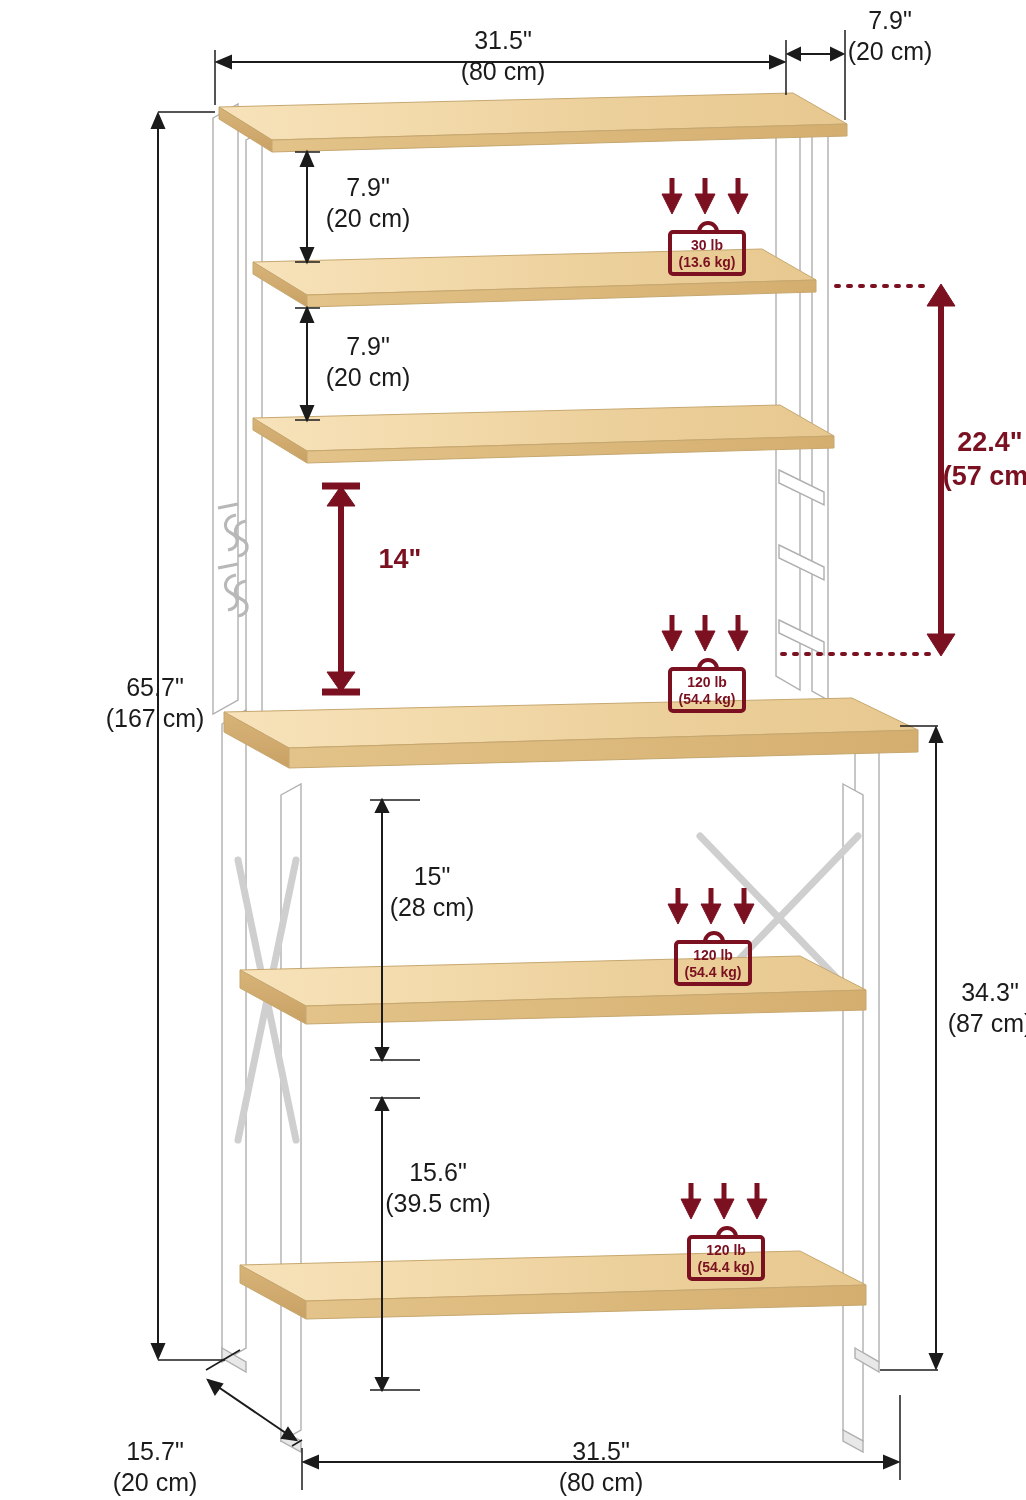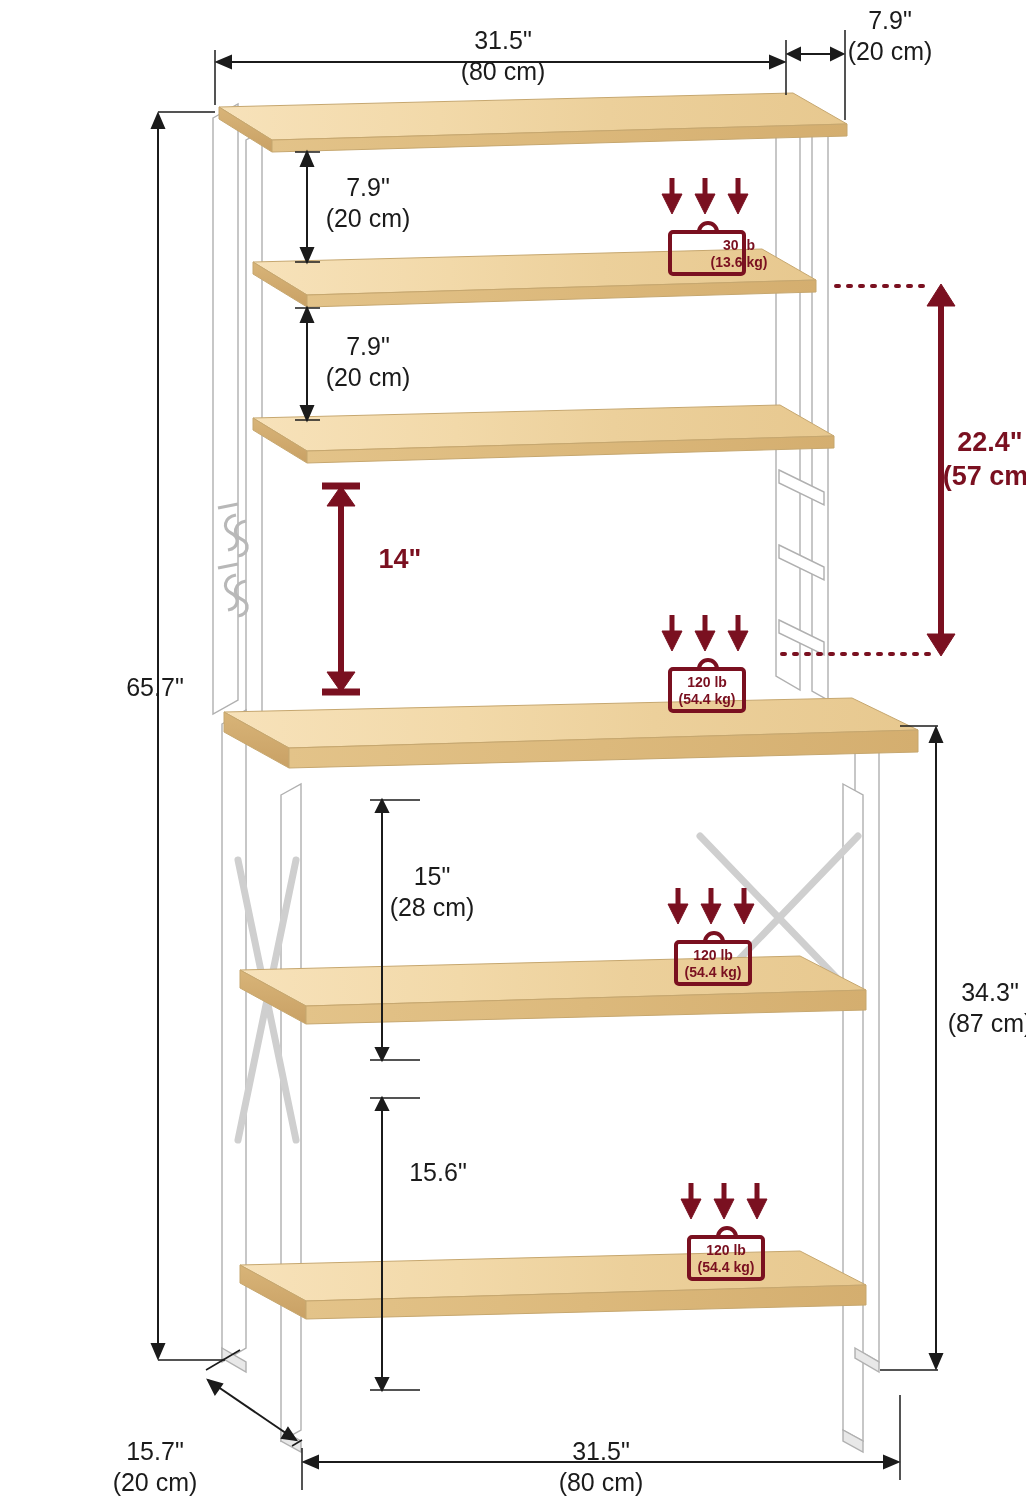--- a/index.html
+++ b/index.html
@@ -308,52 +308,54 @@
     <span>7.9"</span>
     <span class="l2">(20 cm)</span>
   </div>
 
   <div class="dim-label dim-dark" style="left:290px; top:542px; width:220px; font-size:27px; line-height:34px;">
     <span>14"</span>
   </div>
 
   <div class="dim-label" style="left:55px; top:672px; width:200px;">
     <span>65.7"</span>
+    <span class="l2">(167 cm)</span>
   </div>
 
   <div class="dim-label dim-dark" style="left:890px; top:425px; width:200px; font-size:27px; line-height:34px;">
     <span>22.4"</span>
     <span class="l2">(57 cm)</span>
   </div>
 
   <div class="dim-label" style="left:352px; top:861px; width:160px;">
     <span>15"</span>
     <span class="l2">(28 cm)</span>
   </div>
 
   <div class="dim-label" style="left:338px; top:1157px; width:200px;">
     <span>15.6"</span>
+    <span class="l2">(39.5 cm)</span>
   </div>
 
   <div class="dim-label" style="left:905px; top:977px; width:170px;">
     <span>34.3"</span>
     <span class="l2">(87 cm)</span>
   </div>
 
   <div class="dim-label" style="left:65px; top:1436px; width:180px;">
     <span>15.7"</span>
     <span class="l2">(20 cm)</span>
   </div>
 
   <div class="dim-label" style="left:516px; top:1436px; width:170px;">
     <span>31.5"</span>
     <span class="l2">(80 cm)</span>
   </div>
 
-  <div class="load-badge" style="left:704px; top:237px; width:70px;">
+  <div class="load-badge" style="left:672px; top:237px; width:70px;">
     <span>30 lb</span>
     <span class="l2" style="display:block;text-align:center;">(13.6 kg)</span>
   </div>
 
   <div class="load-badge" style="left:672px; top:674px; width:70px;">
     <span>120 lb</span>
     <span class="l2" style="display:block;">(54.4 kg)</span>
   </div>
 
   <div class="load-badge" style="left:678px; top:947px; width:70px;">

